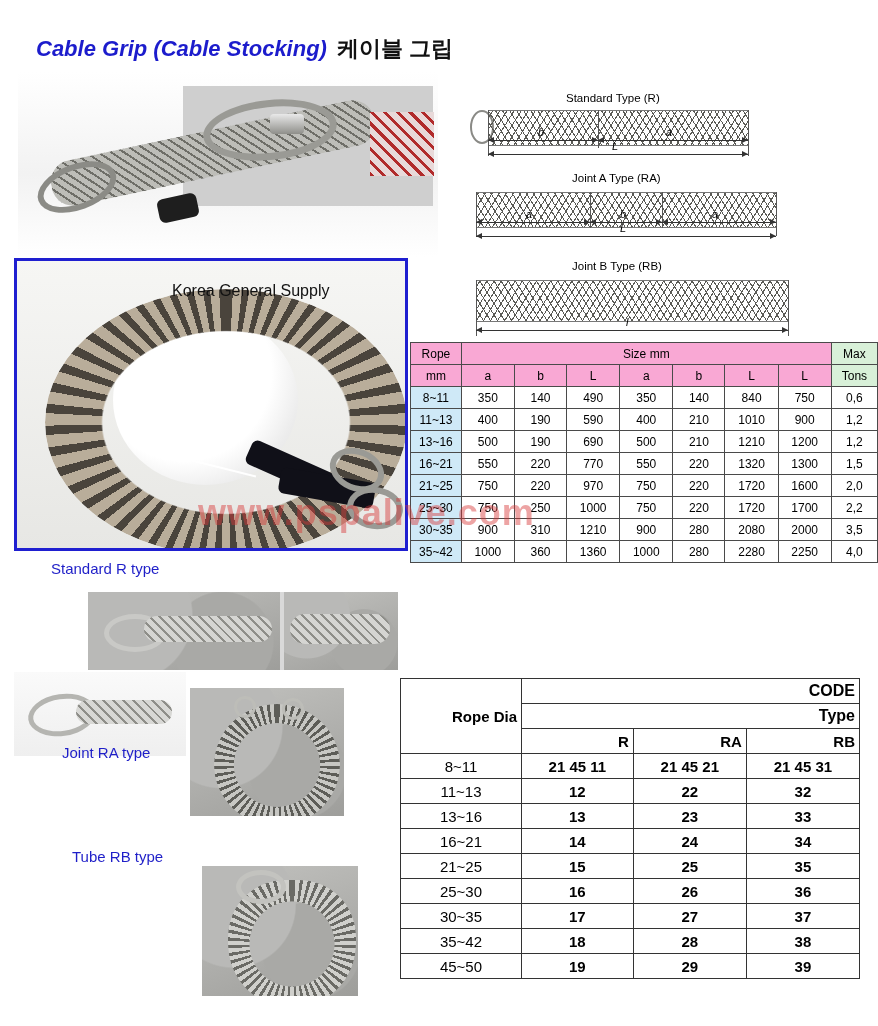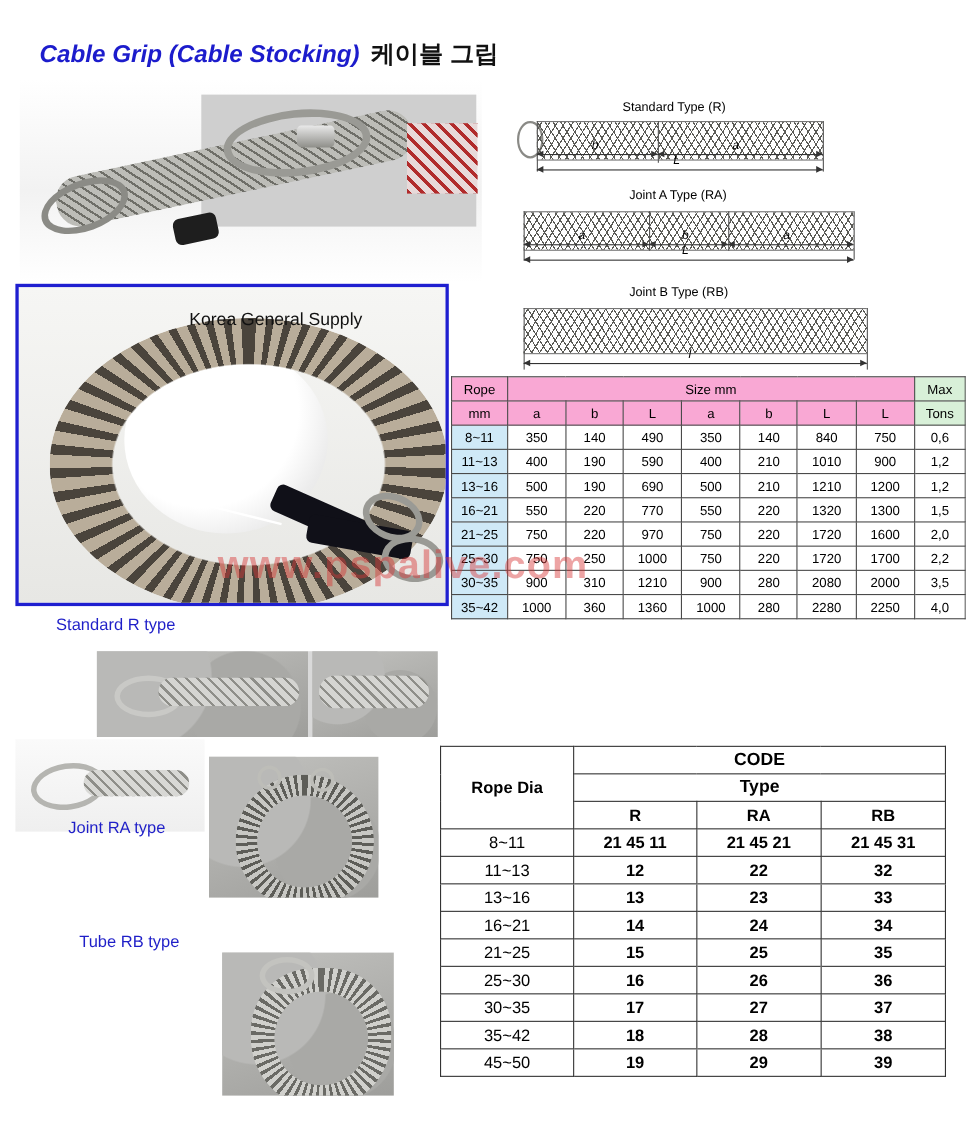--- a/index.html
+++ b/index.html
@@ -294,21 +294,21 @@
   #code-table {
     position: absolute;
     left: 400px; top: 678px;
     border-collapse: collapse;
     font-size: 15px;
     color: #000;
     width: 460px;
   }
   #code-table td, #code-table th {
     border: 1px solid #333;
-    text-align: center;
+    text-align: right;
     padding: 1px 4px;
     height: 22px;
     font-weight: normal;
   }
   #code-table .hdr-big { font-weight: bold; font-size: 16px; }
   #code-table .ropedia-hdr { font-weight: bold; font-size: 15px; width: 112px; }
   #code-table .typecol { font-weight: bold; font-size: 15px; }
   #code-table td.num { font-weight: bold; font-size: 15px; text-align: center; }
   #code-table td.dia-cell { text-align: center; }
   #code-table .grp-top td { border-top: 1px solid #333; }

